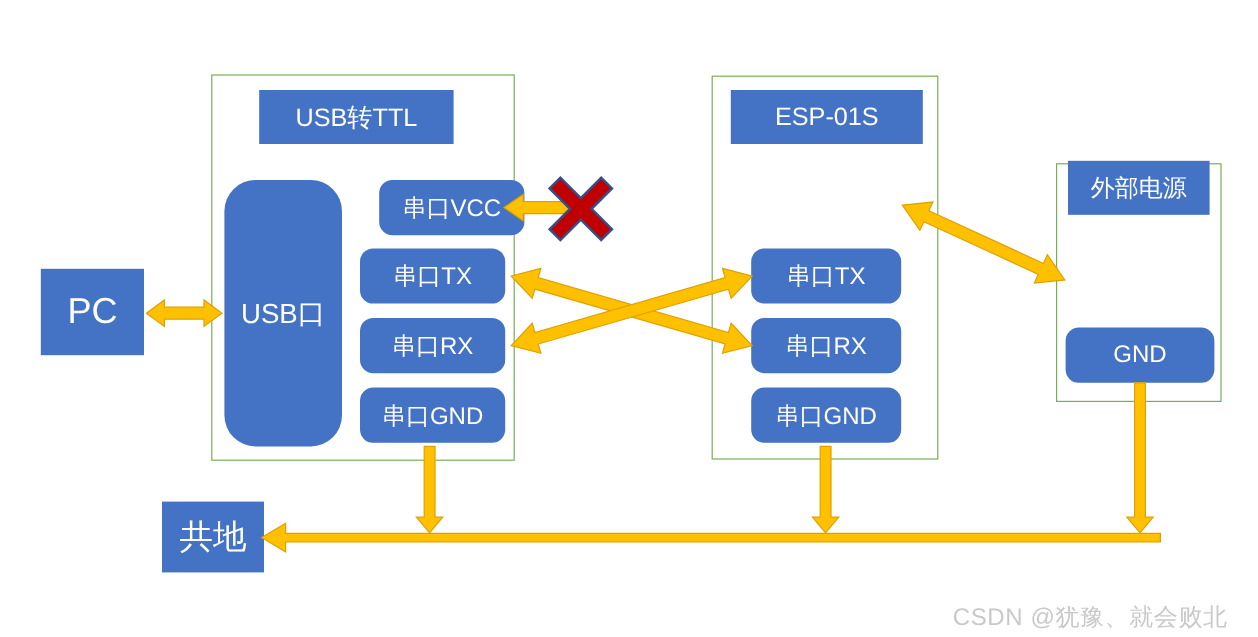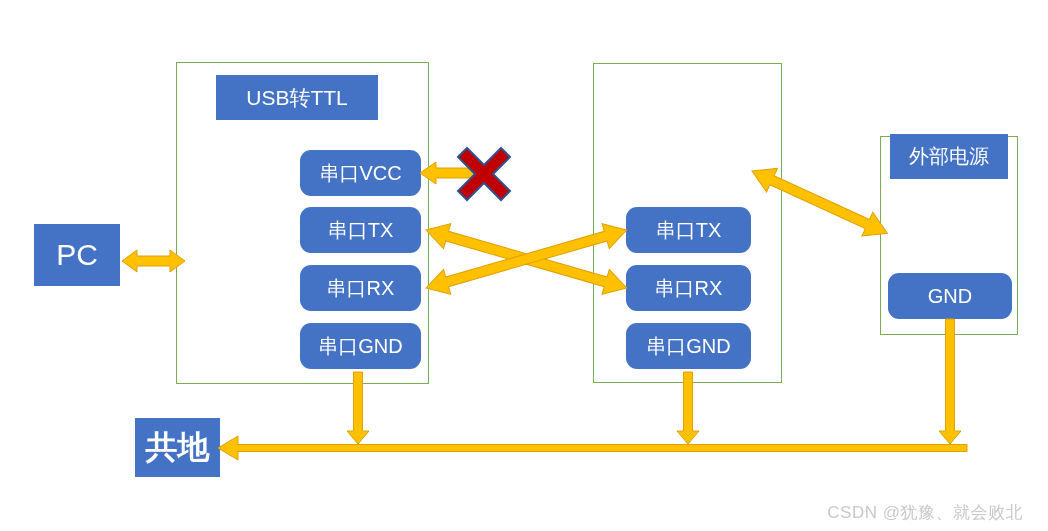--- a/index.html
+++ b/index.html
@@ -36,53 +36,55 @@
     justify-content: center;
     box-sizing: border-box;
     white-space: nowrap;
   }
   .rounded   { border-radius: 11px; }
   .tall-round{ border-radius: 26px; }
   .f-title { font-size: 21px; }
   .f-port  { font-size: 20px; }
   .f-pc    { font-size: 30px; }
   .f-usb   { font-size: 23px; }
-  .f-gnd   { font-size: 32px; font-weight: bold; }
+  .f-gnd   { font-size: 28px; }
   #arrow-layer {
     position: absolute;
     left: 0; top: 0;
     width: 1048px; height: 531px;
     pointer-events: none;
   }
   #watermark {
     position: absolute;
     right: 25px;
     top: 501px;
-    font-size: 17px;
+    font-size: 20px;
     color: var(--watermark-gray);
     letter-spacing: 0.5px;
   }
 </style>
 </head>
 <body>
 
 <div id="canvas">
 
   <div class="group" style="left:176px; top:62px; width:253px; height:322px;"></div>
   <div class="group" style="left:593px; top:63px; width:189px; height:320px;"></div>
   <div class="group" style="left:880px; top:136px; width:138px; height:199px;"></div>
 
-  <div class="box f-pc" style="left:34px; top:224px; width:86px; height:62px;">PC</div>
+  <div class="box f-pc" style="left:34px; top:224px; width:86px; height:72px;">PC</div>
 
   <div class="box f-title" style="left:216px; top:75px; width:162px; height:45px;">USB转TTL</div>
-  <div class="box rounded f-port" style="left:300px; top:150px; width:121px; height:46px;">串口VCC</div>
+  <div class="box tall-round f-usb" style="left:187px; top:150px; width:98px; height:222px;">USB口</div>
+  <div class="box rounded f-port" style="left:316px; top:150px; width:121px; height:46px;">串口VCC</div>
   <div class="box rounded f-port" style="left:300px; top:207px; width:121px; height:46px;">串口TX</div>
   <div class="box rounded f-port" style="left:300px; top:265px; width:121px; height:46px;">串口RX</div>
   <div class="box rounded f-port" style="left:300px; top:323px; width:121px; height:46px;">串口GND</div>
 
+  <div class="box f-title" style="left:609px; top:75px; width:160px; height:45px;">ESP-01S</div>
   <div class="box rounded f-port" style="left:626px; top:207px; width:125px; height:46px;">串口TX</div>
   <div class="box rounded f-port" style="left:626px; top:265px; width:125px; height:46px;">串口RX</div>
   <div class="box rounded f-port" style="left:626px; top:323px; width:125px; height:46px;">串口GND</div>
 
   <div class="box f-port" style="left:890px; top:134px; width:118px; height:45px;">外部电源</div>
   <div class="box rounded f-port" style="left:888px; top:273px; width:124px; height:46px;text-align:center;">GND</div>
 
   <div class="box f-gnd" style="left:135px; top:418px; width:85px; height:59px;">共地</div>
 
   <svg id="arrow-layer" viewBox="0 0 1048 531" xmlns="http://www.w3.org/2000/svg">

